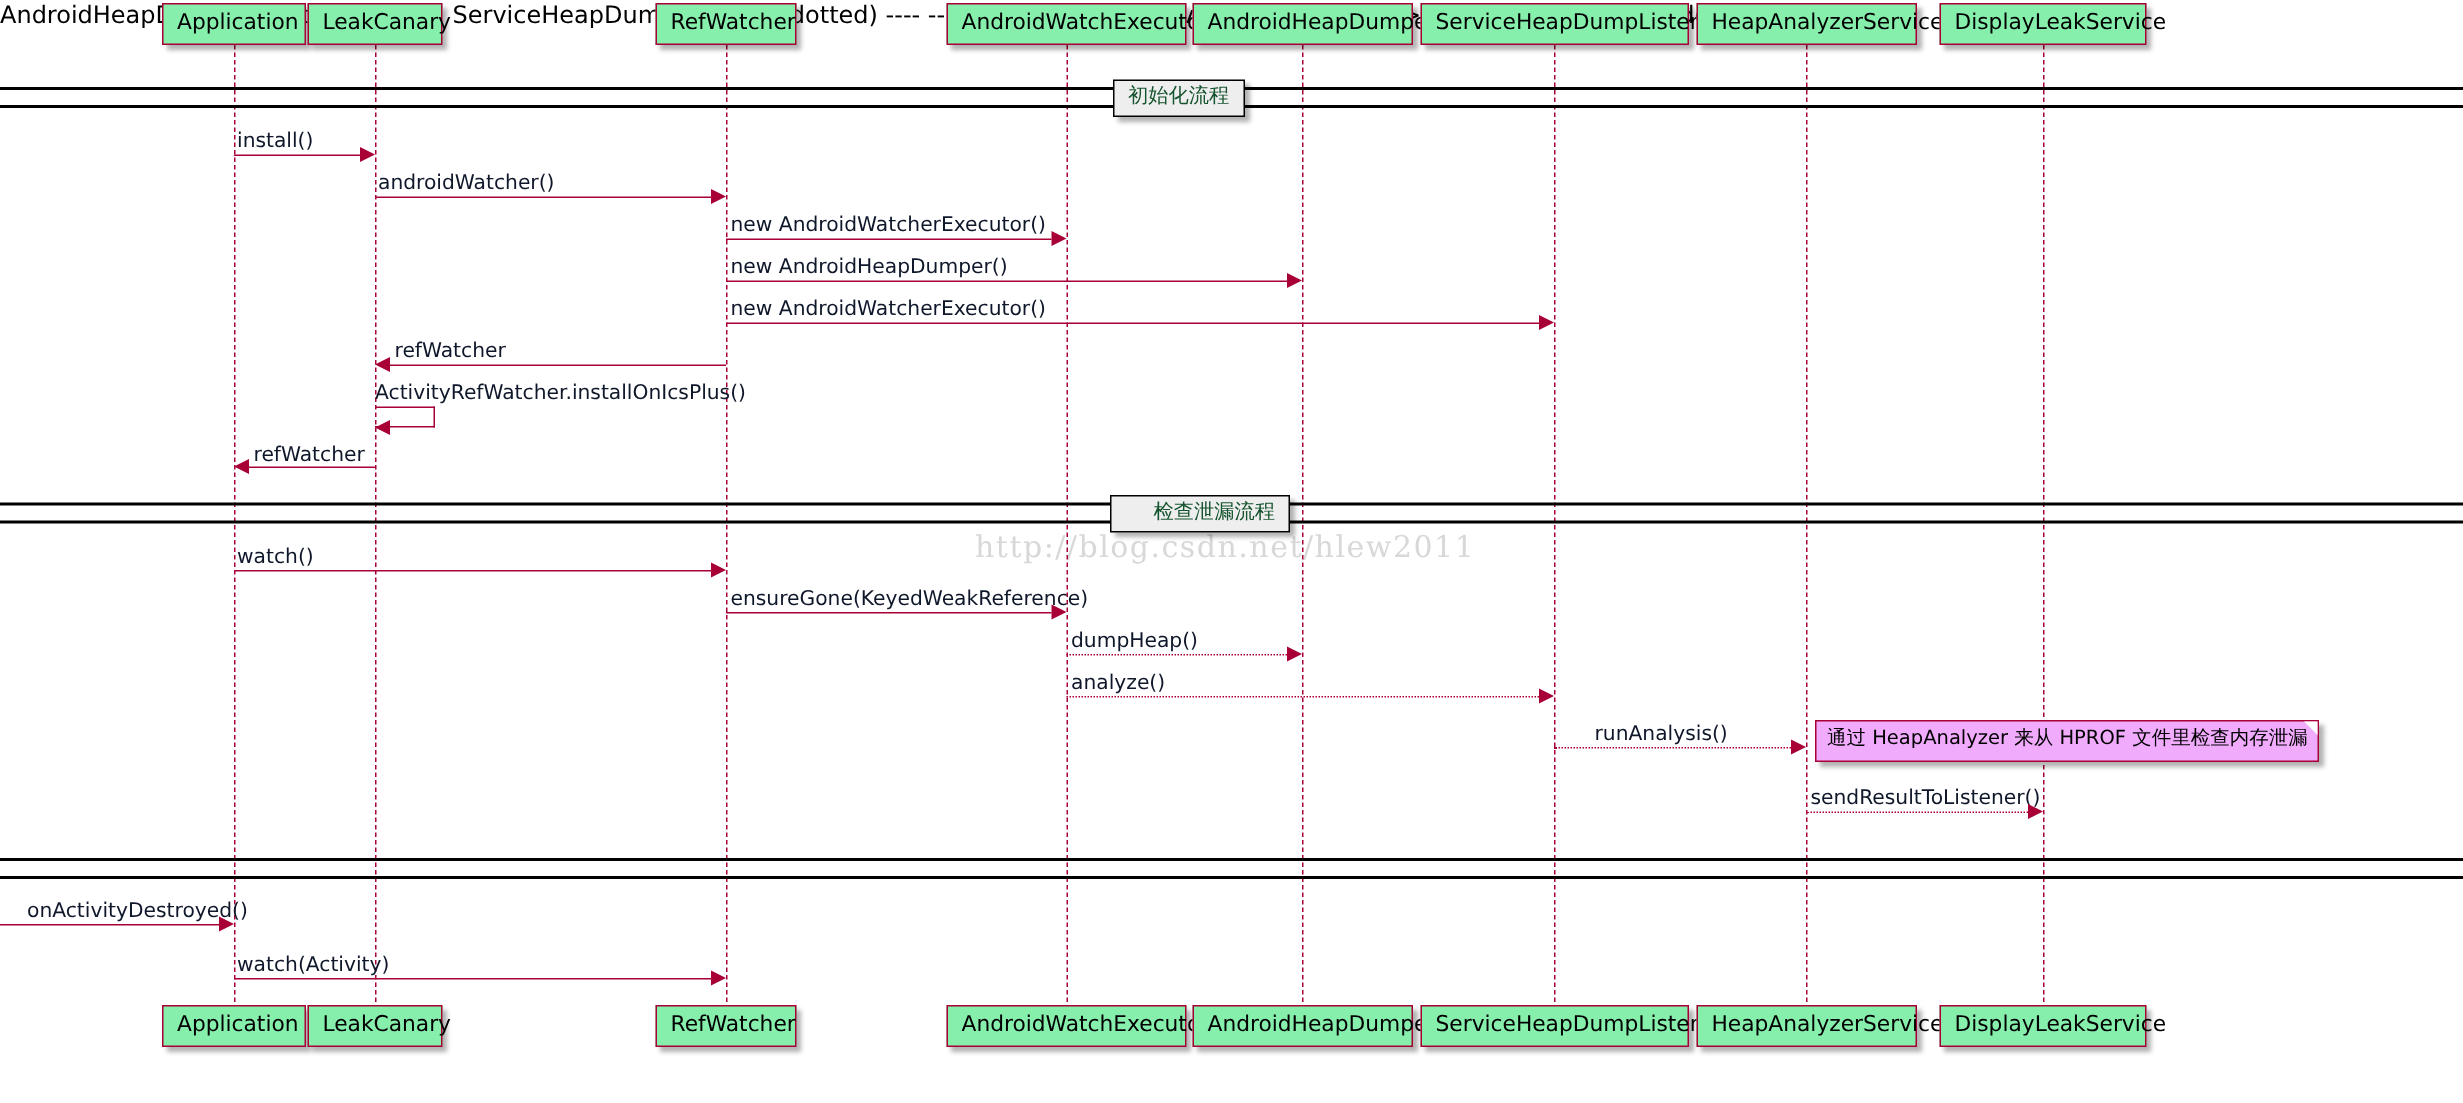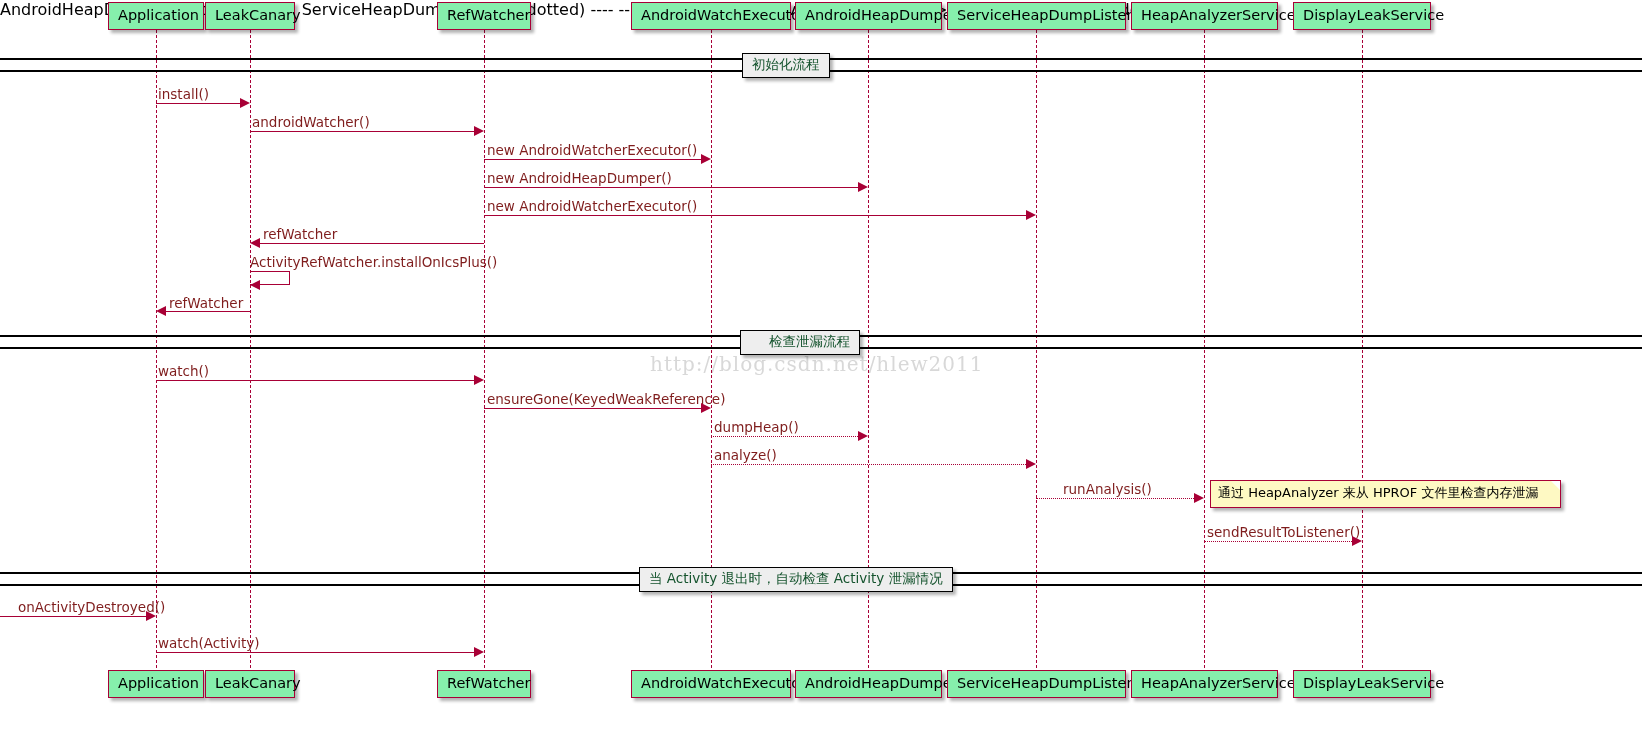--- a/index.html
+++ b/index.html
@@ -44,21 +44,21 @@
   }
   .arrow.left{
     border-top:5px solid transparent;
     border-bottom:5px solid transparent;
     border-right:10px solid #A80036;
   }
 
   .msglabel{
     position:absolute;
     font-size:13.5px;
-    color:#7f1d1d;
+    color:#0f172a;
     white-space:nowrap;
     line-height:1;
   }
 
   
   .selfcall{
     position:absolute;
     border:1.5px solid #A80036;
     border-left:none;
     box-sizing:border-box;
@@ -81,26 +81,26 @@
     padding:4px 9px 5px 9px;
     white-space:nowrap;
     box-sizing:border-box;
     box-shadow:3px 3px 3px rgba(0,0,0,0.30);
     text-align:center;
   }
 
   
   .note{
     position:absolute;
-    background:#fef9c3;
+    background:#f0abfc;
     border:1.2px solid #A80036;
     color:#000000;
     font-size:13px;
     line-height:1.30;
-    padding:4px 22px 5px 7px;
+    padding:4px 7px 5px 7px;
     white-space:pre;
     box-sizing:border-box;
     box-shadow:3px 3px 3px rgba(0,0,0,0.30);
   }
   .note .dogear{
     position:absolute;
     top:0;right:0;
     width:0;height:0;
     border-left:9px solid transparent;
     border-top:9px solid #ffffff;
@@ -235,21 +235,20 @@
    DisplayLeakService (dotted) ---- --&gt;
   <div class="msglabel" style="left:1207px;top:526px;">sendResultToListener()</div>
   <div class="msgline dotted" style="left:1204px;top:541px;width:148px;"></div>
   <div class="arrow right" style="left:1352px;top:536px;"></div>
 
   
 
   
   <div class="divline" style="top:572px;width:1642px;"></div>
   <div class="divline" style="top:584px;width:1642px;"></div>
-  <div class="divbox" style="left:639px;top:567px;"><span>当 Activity 退出时，自动检查 Activity 泄漏情况</span></div>
 
   
   <div class="msglabel" style="left:4px;top:601px;margin-left:14px;">onActivityDestroyed()</div>
   <div class="msgline" style="left:0px;top:616px;width:146px;"></div>
   <div class="arrow right" style="left:146px;top:611px;"></div>
 
   
   <div class="msglabel" style="left:158px;top:637px;">watch(Activity)</div>
   <div class="msgline" style="left:156px;top:652px;width:318px;"></div>
   <div class="arrow right" style="left:474px;top:647px;"></div>

